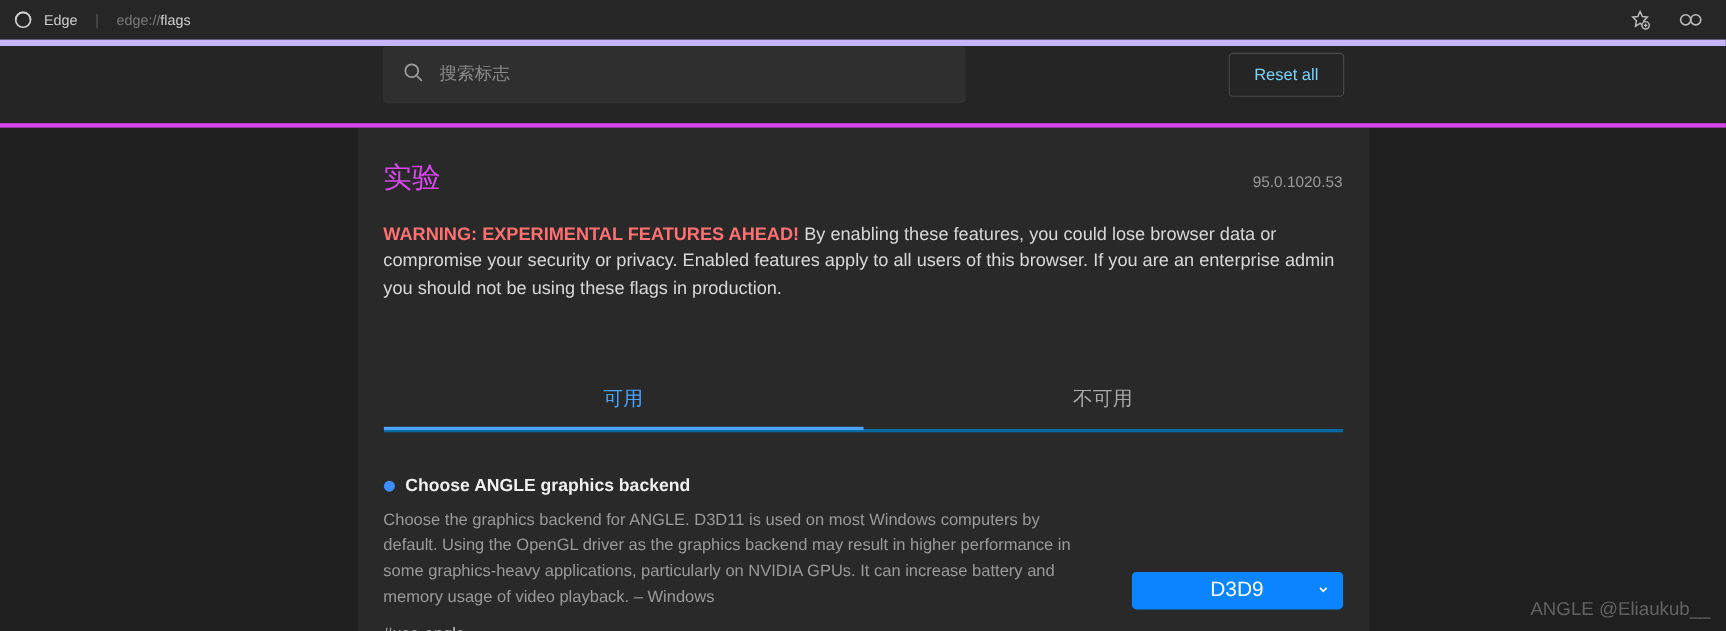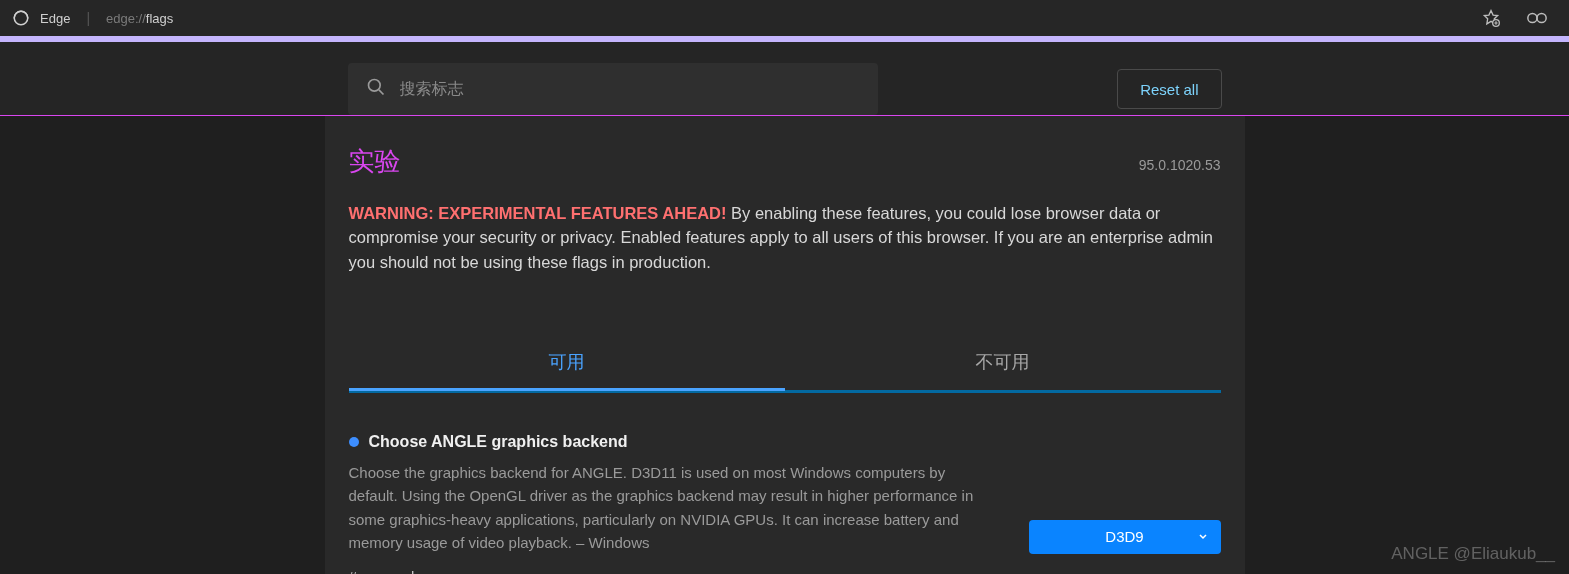--- a/index.html
+++ b/index.html
@@ -25,24 +25,24 @@
     .app-name { font-size: 13px; color: #cfcfcf; }
     .divider-v { color: #555; margin: 0 6px; font-size: 14px; }
     .url-text { font-size: 13px; color: #7a7a7a; text-align: right; }
     .url-text .highlight { color: #d0d0d0; }
     .titlebar-right { display: flex; align-items: center; gap: 18px; padding-right: 6px; }
     .titlebar-right .icon-btn { width: 28px; height: 28px; display:flex; align-items:center; justify-content:center; color:#bdbdbd; border-radius:4px; }
     .toolbar {
       height: 74px;
       background: #252525;
       display: flex;
-      align-items: flex-end;
+      align-items: flex-start;
       justify-content: center;
       position: relative;
-      border-bottom: 1px solid #d946ef;
+      border-bottom: 4px solid #d946ef;
     }
     .toolbar-inner {
       width: 874px;
       display: flex;
       align-items: center;
       justify-content: space-between;
     }
     .search-box {
       width: 530px;
       height: 52px;
@@ -152,21 +152,21 @@
     .select-box {
       width: 192px;
       height: 34px;
       background: #0a84ff;
       border-radius: 4px;
       display: flex;
       align-items: center;
       justify-content: center;
       position: relative;
       color: #fff;
-      font-size: 15px;
+      font-size: 19px;
       cursor: pointer;
     }
     .select-box .chevron {
       position: absolute;
       right: 12px;
       top: 50%;
       transform: translateY(-50%);
     }
     .watermark {
       position: absolute;

